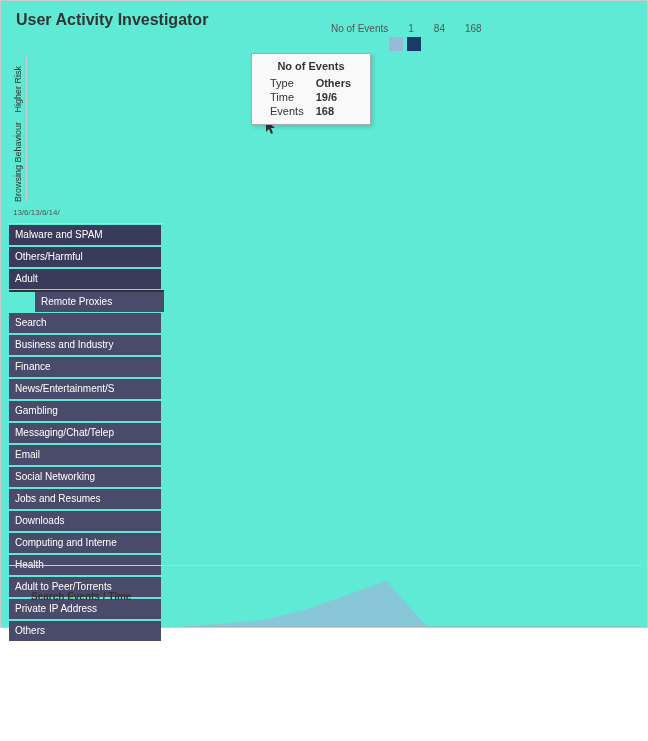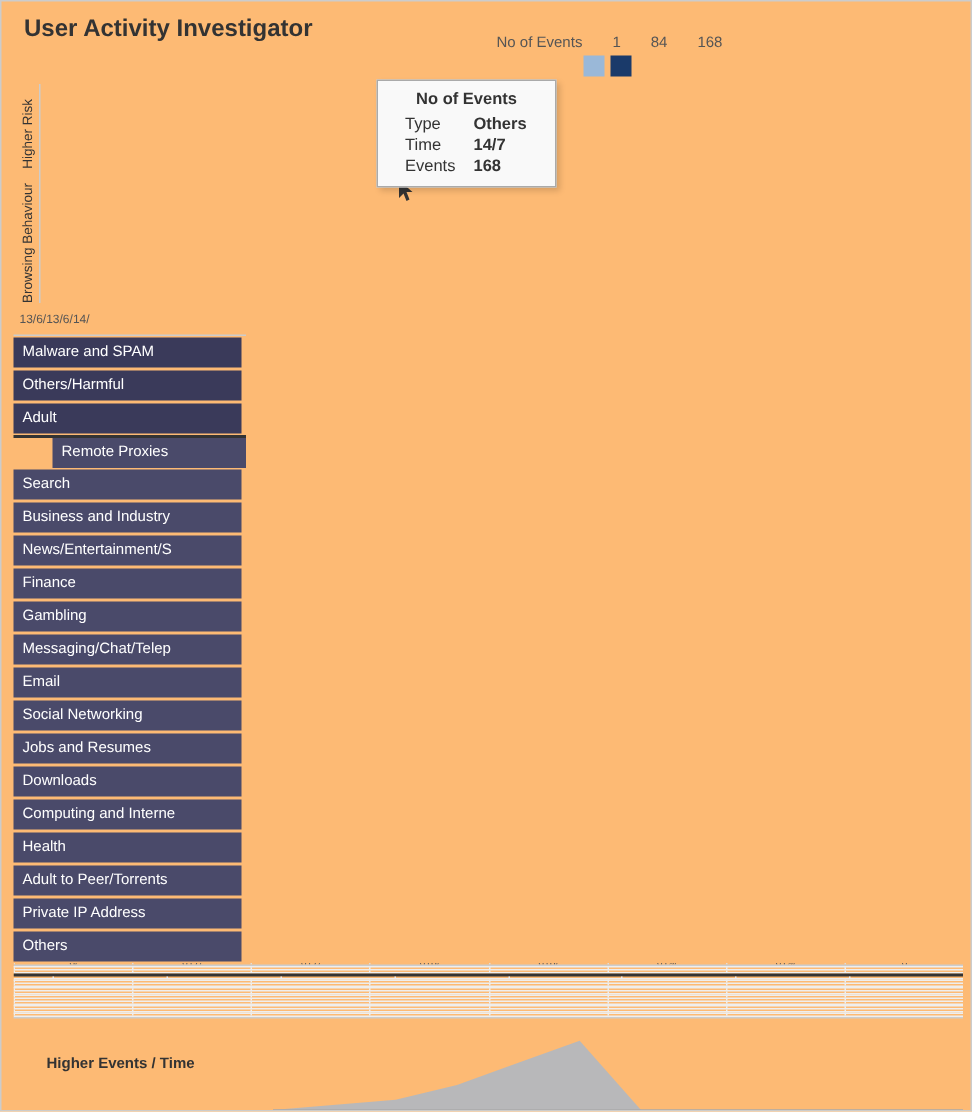--- a/index.html
+++ b/index.html
@@ -6,24 +6,24 @@
     body {
       font-family: Arial, sans-serif;
       font-size: 11px;
       background: #fff;
       width: 648px;
       height: 741px;
       overflow: hidden;
     }
     .outer-container {
       width: 648px;
-      height: 741px;
+      height: 628px;
       border: 1px solid #ccc;
       position: relative;
-      background: #fdba74;
+      background: #5eead4;
     }
     .title {
       font-size: 16px;
       font-weight: bold;
       color: #333;
       padding: 10px 15px 5px 15px;
     }
     .category-row {
       height: 22px;
       display: flex;
@@ -123,21 +123,21 @@
   <div class="tooltip">
     <div class="tooltip-title">No of Events</div>
     <table>
       <tbody>
           <tr>
         <td>Type</td>
         <td>Others</td>
       </tr>
       <tr>
         <td>Time</td>
-        <td>14/7</td>
+        <td>19/6</td>
       </tr>
       <tr>
         <td>Events</td>
         <td>168</td>
       </tr>
     </tbody>
       </table>
   </div>
 
   <div style="position:absolute;top:55px;left:8px;right:5px;bottom:62px;display:flex;flex-direction:column;">
@@ -172,24 +172,24 @@
       <div class="category-row section-divider">
         <div class="category-label browsing">Remote Proxies</div>
       </div>
       <div class="category-row">
         <div class="category-label browsing">Search</div>
       </div>
       <div class="category-row">
         <div class="category-label browsing">Business and Industry</div>
       </div>
       <div class="category-row">
+        <div class="category-label browsing">Finance</div>
+      </div>
+      <div class="category-row">
         <div class="category-label browsing">News/Entertainment/S</div>
-      </div>
-      <div class="category-row">
-        <div class="category-label browsing">Finance</div>
       </div>
       <div class="category-row">
         <div class="category-label browsing">Gambling</div>
       </div>
       <div class="category-row">
         <div class="category-label browsing">Messaging/Chat/Telep</div>
       </div>
       <div class="category-row">
         <div class="category-label browsing">Email</div>
       </div>
@@ -430,21 +430,21 @@
         <div class="grid-cell"></div>
         <div class="grid-cell"></div>
         <div class="grid-cell"></div>
       </div>
     </div>
   </div>
 
   <div style="position:absolute;bottom:0;left:8px;right:5px;height:62px;display:flex;flex-direction:row;border-top:1px solid #ccc;">
     <div style="width:18px;"></div>
     <div style="width:155px;display:flex;align-items:center;font-size:10px;font-weight:bold;color:#333;padding-left:4px;">
-      <span>Higher Events / Time</span>
+      <span>Search Events / Time</span>
     </div>
     <div style="flex:1;position:relative;overflow:hidden;">
       <svg width="100%" height="100%" viewBox="0 0 450 62" preserveAspectRatio="none">
 
         <polygon points="0,62 0,62 80,55 120,45 160,30 200,15 240,62" fill="#9ab8d8" opacity="0.7"></polygon>
         <line x1="0" y1="62" x2="450" y2="62" stroke="#aaa" stroke-width="1"></line>
       </svg>
     </div>
   </div>
 

